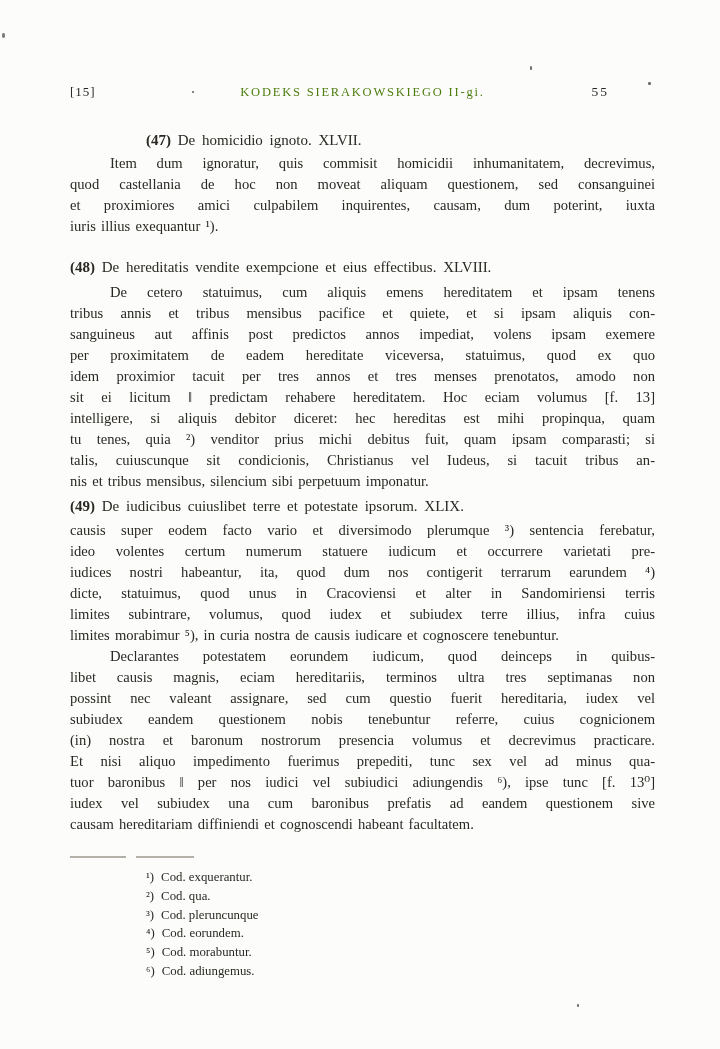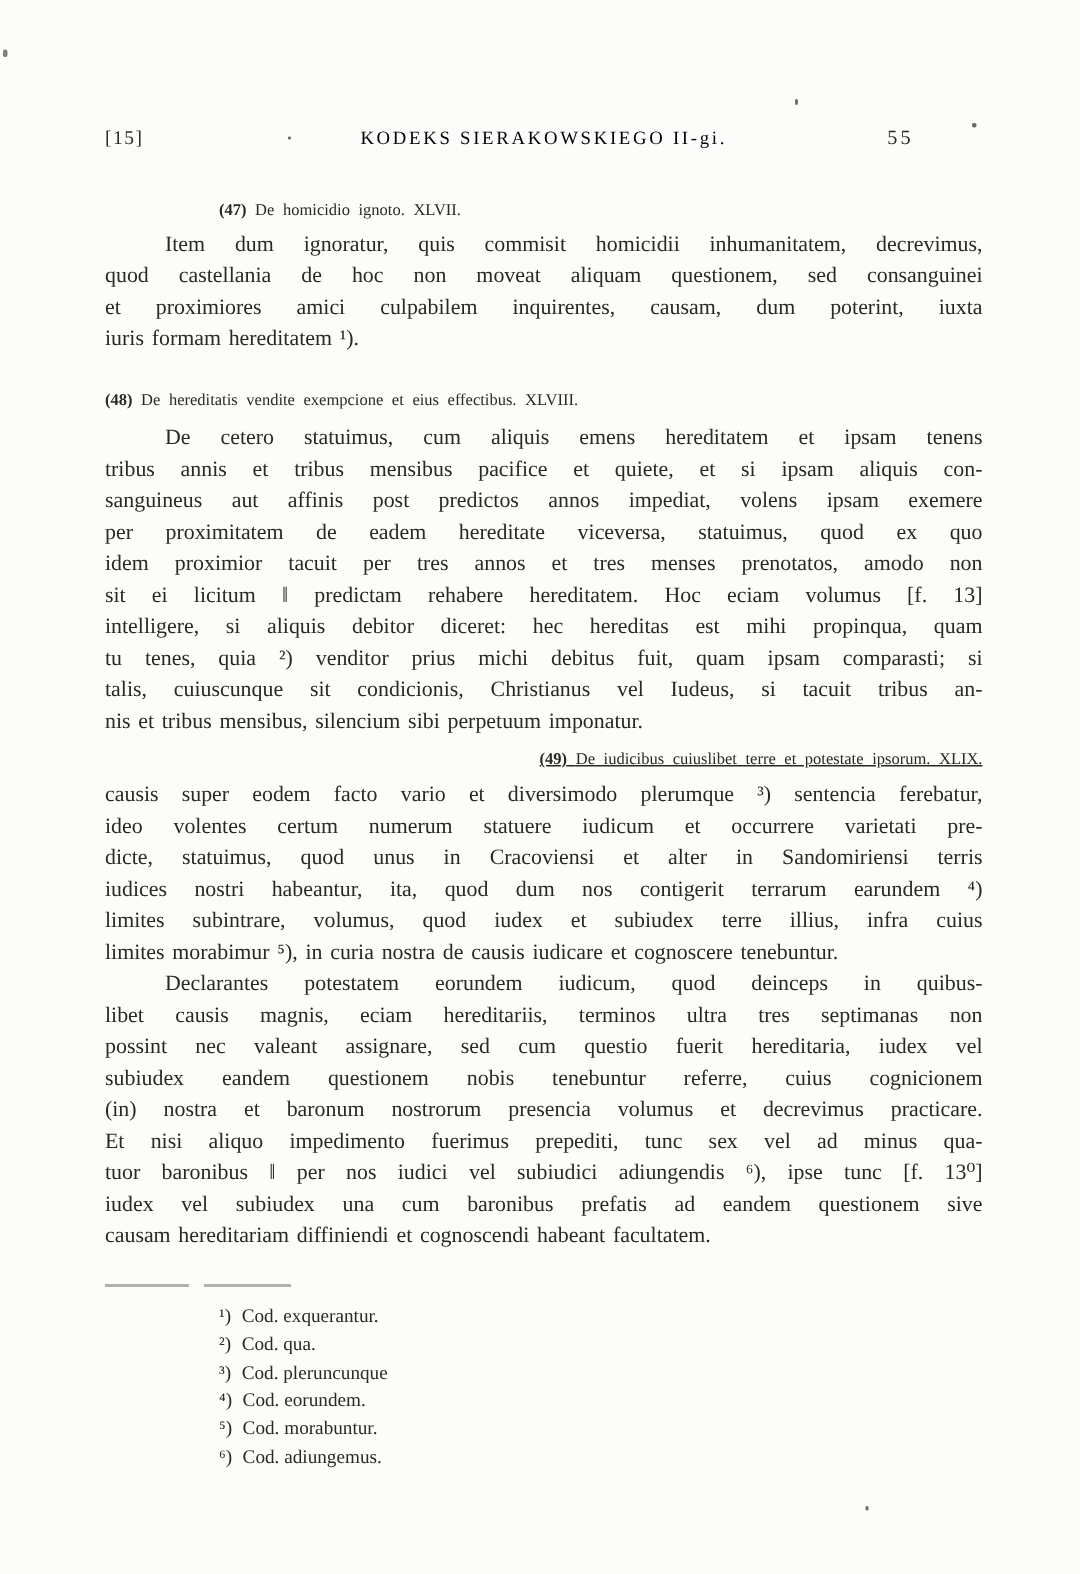--- a/index.html
+++ b/index.html
@@ -12,31 +12,31 @@
     color:#2a2823;
     overflow:hidden;
   }
 
   
   .running-header {
     position:absolute; top:84px; left:70px; width:585px;
     display:flex; align-items:baseline;
   }
   .folio   { width:90px; font-size:13px; letter-spacing:1px; }
-  .rtitle  { flex:1; text-align:center; font-size:12.5px; letter-spacing:1.8px; color:#000000; }
+  .rtitle  { flex:1; text-align:center; font-size:12.5px; letter-spacing:1.8px; color:#4d7c0f; }
   .pnum    { width:90px; text-align:right; padding-right:46px; font-size:13.5px; letter-spacing:2px; box-sizing:border-box; }
 
   
   .text-block { position:absolute; top:126px; left:70px; width:585px; }
 
-  .heading { line-height:21px; font-size:11px; word-spacing:3px; }
+  .heading { line-height:21px; font-size:15px; word-spacing:3px; }
   .heading .hnum { font-weight:700; }
   section.s47 .heading { margin-top:4px;  text-align:left; padding-left:76px; }
   section.s48 .heading { margin-top:20px; text-align:left; }
-  section.s49 .heading { margin-top:4px;  text-align:right;text-decoration:underline; }
+  section.s49 .heading { margin-top:4px;  text-align:left; }
 
   .para { margin:0; padding:0; }
   section.s47 .para { margin-top:2px; }
   section.s48 .para { margin-top:4px; }
   section.s49 .para { margin-top:3px; }
   section.s49 .para + .para { margin-top:0; }
 
   .line {
     height:21px; line-height:21px;
     font-size:14.6px;
@@ -81,21 +81,21 @@
     <span class="pnum">55</span>
   </header>
 
   <main class="text-block" id="sections-root">
       <section class="s47">
         <div class="heading"><span class="hnum">(47)</span> <span>De homicidio ignoto. XLVII.</span></div>
         <div class="para">
           <div class="line first">Item dum ignoratur, quis commisit homicidii inhumanitatem, decrevimus,</div>
           <div class="line">quod castellania de hoc non moveat aliquam questionem, sed consanguinei</div>
           <div class="line">et proximiores amici culpabilem inquirentes, causam, dum poterint, iuxta</div>
-          <div class="line lastline">iuris formam hereditatem ¹).</div>
+          <div class="line lastline">iuris illius exequantur ¹).</div>
         </div>
       </section>
       <section class="s48">
         <div class="heading"><span class="hnum">(48)</span> <span>De hereditatis vendite exempcione et eius effectibus. XLVIII.</span></div>
         <div class="para">
           <div class="line first">De cetero statuimus, cum aliquis emens hereditatem et ipsam tenens</div>
           <div class="line">tribus annis et tribus mensibus pacifice et quiete, et si ipsam aliquis con-</div>
           <div class="line">sanguineus aut affinis post predictos annos impediat, volens ipsam exemere</div>
           <div class="line">per proximitatem de eadem hereditate viceversa, statuimus, quod ex quo</div>
           <div class="line">idem proximior tacuit per tres annos et tres menses prenotatos, amodo non</div>
@@ -104,22 +104,22 @@
           <div class="line">tu tenes, quia ²) venditor prius michi debitus fuit, quam ipsam comparasti; si</div>
           <div class="line">talis, cuiuscunque sit condicionis, Christianus vel Iudeus, si tacuit tribus an-</div>
           <div class="line lastline">nis et tribus mensibus, silencium sibi perpetuum imponatur.</div>
         </div>
       </section>
       <section class="s49">
         <div class="heading"><span class="hnum">(49)</span> <span>De iudicibus cuiuslibet terre et potestate ipsorum. XLIX.</span></div>
         <div class="para">
           <div class="line">causis super eodem facto vario et diversimodo plerumque ³) sentencia ferebatur,</div>
           <div class="line">ideo volentes certum numerum statuere iudicum et occurrere varietati pre-</div>
+          <div class="line">iudices nostri habeantur, ita, quod dum nos contigerit terrarum earundem ⁴)</div>
           <div class="line">dicte, statuimus, quod unus in Cracoviensi et alter in Sandomiriensi terris</div>
-          <div class="line">iudices nostri habeantur, ita, quod dum nos contigerit terrarum earundem ⁴)</div>
           <div class="line">limites subintrare, volumus, quod iudex et subiudex terre illius, infra cuius</div>
           <div class="line lastline">limites morabimur ⁵), in curia nostra de causis iudicare et cognoscere tenebuntur.</div>
         </div>
         <div class="para">
           <div class="line first">Declarantes potestatem eorundem iudicum, quod deinceps in quibus-</div>
           <div class="line">libet causis magnis, eciam hereditariis, terminos ultra tres septimanas non</div>
           <div class="line">possint nec valeant assignare, sed cum questio fuerit hereditaria, iudex vel</div>
           <div class="line">subiudex eandem questionem nobis tenebuntur referre, cuius cognicionem</div>
           <div class="line">(in) nostra et baronum nostrorum presencia volumus et decrevimus practicare.</div>
           <div class="line">Et nisi aliquo impedimento fuerimus prepediti, tunc sex vel ad minus qua-</div>

